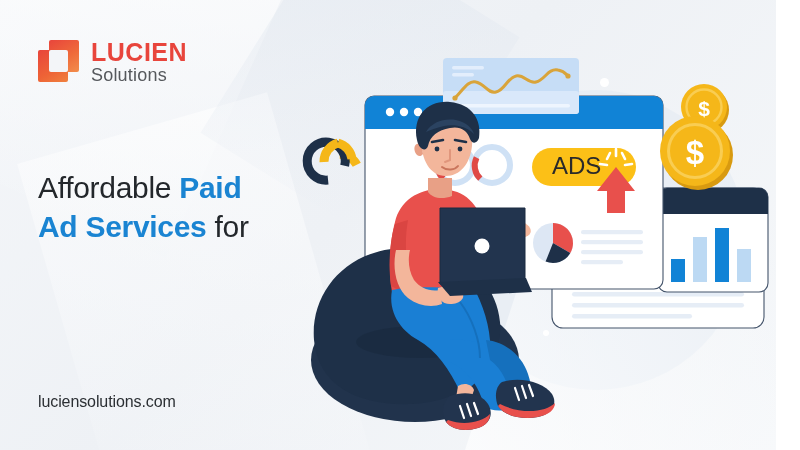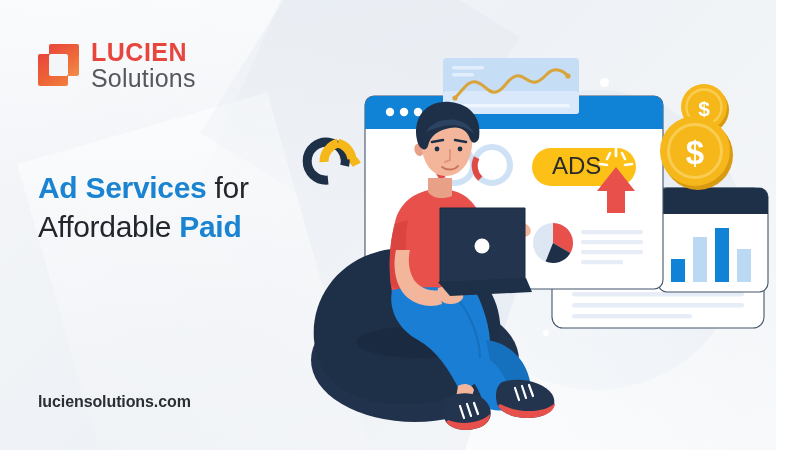--- a/index.html
+++ b/index.html
@@ -92,21 +92,21 @@
   }
   .logo-words { line-height: 1; }
   .logo-word-1 {
     font-size: 25px;
     font-weight: bold;
     letter-spacing: 0.5px;
     color: #e8453c;
     display: block;
   }
   .logo-word-2 {
-    font-size: 25px;
+    font-size: 18px;
     font-weight: normal;
     letter-spacing: 0.2px;
     color: #55585c;
     display: block;
     margin-top: 1px;
   }
 
   
   #headline {
     position: absolute;
@@ -120,21 +120,21 @@
   #headline .ln { display: block; white-space: nowrap; }
   #headline .light { font-weight: normal; }
   #headline .accent-blue { color: #1a84d2; }
   #headline .accent-gold { color: #f5aa26; }
 
   
   #url {
     position: absolute;
     left: 38px; top: 393px;
     font-size: 16px;
-    font-weight: bold;
+    font-weight: normal;
     letter-spacing: -0.1px;
     color: #2b2f33;
   }
 
   
   #art { position: absolute; left: 300px; top: 40px; width: 500px; height: 400px; }
   #art svg { display: block; }
 </style>
 </head>
 <body>
@@ -156,22 +156,22 @@
       <div class="logo-sq logo-sq-front"></div>
       <div class="logo-sq logo-sq-hole"></div>
     </div>
     <div class="logo-words">
       <span class="logo-word-1">LUCIEN</span>
       <span class="logo-word-2">Solutions</span>
     </div>
   </div>
 
   <div id="headline">
+    <span class="ln"><span class="light">Affordable </span><span class="accent-blue">Paid</span></span>
     <span class="ln"><span class="accent-blue">Ad Services</span><span class="light"> for</span></span>
-    <span class="ln"><span class="light">Affordable </span><span class="accent-blue">Paid</span></span>
   </div>
 
   <div id="url">luciensolutions.com</div>
 
   <div id="art">
     <svg width="500" height="400" viewBox="0 0 500 400" xmlns="http://www.w3.org/2000/svg">
 
       <g>
         <rect x="252" y="148" width="212" height="140" rx="11" fill="#ffffff" stroke="#44546b" stroke-width="1.1"></rect>
         <rect x="272" y="252" width="172" height="4.5" rx="2.2" fill="#e6edf6"></rect>

